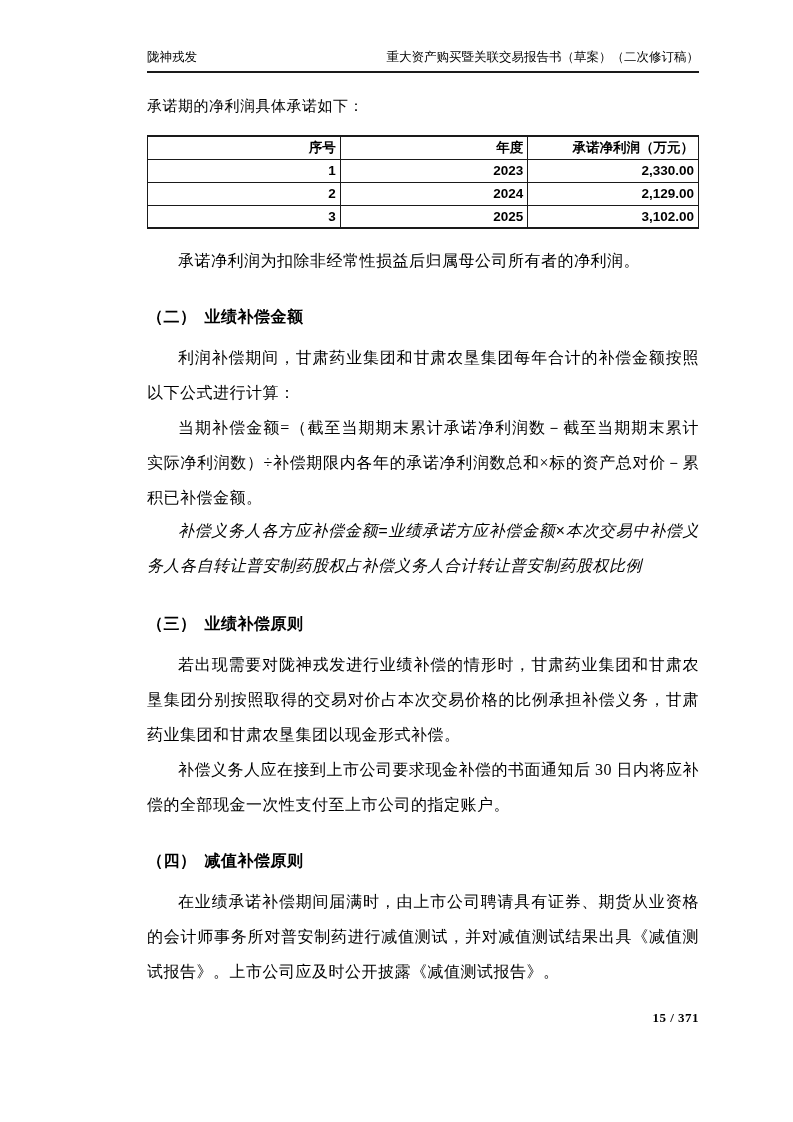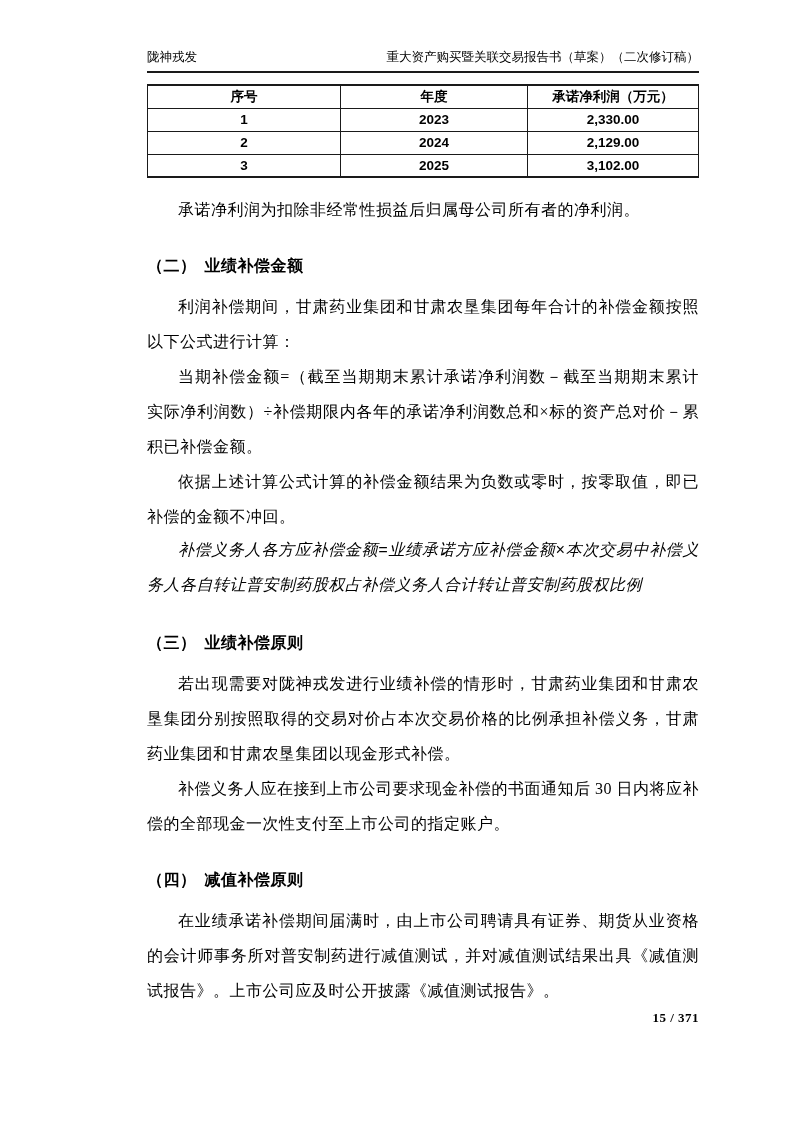--- a/index.html
+++ b/index.html
@@ -67,21 +67,21 @@
     border-collapse: collapse;
     border-top: 2.5px solid #1a1a1a;
     border-bottom: 2.5px solid #1a1a1a;
     border-left: 1px solid #1a1a1a;
     border-right: 1px solid #1a1a1a;
     font-family: "Liberation Sans", "DejaVu Sans", sans-serif;
   }
   table.commit-table th, table.commit-table td {
     border: 1px solid #1a1a1a;
     height: 23px;
-    text-align: center;
+    text-align: right;
     vertical-align: middle;
     font-size: 13.5px;
     font-weight: bold;
     padding: 0 4px;
   }
   table.commit-table col.c1 { width: 35%; }
   table.commit-table col.c2 { width: 34%; }
   table.commit-table col.c3 { width: 31%; }
   
   .page-footer {
@@ -97,20 +97,21 @@
 <body>
 
 <div class="page">
   <div class="content">
 
     <div class="running-header">
       <span>陇神戎发</span>
       <span>重大资产购买暨关联交易报告书（草案）（二次修订稿）</span>
     </div>
 
+    <p class="intro">承诺期的净利润具体承诺如下：</p>
 
     <table class="commit-table">
       <colgroup>
           <col class="c1">
           <col class="c2">
           <col class="c3">
         </colgroup>
       <thead>
         <tr>
           <th>序号</th>
@@ -138,21 +139,20 @@
     </table>
 
     <p class="para note">承诺净利润为扣除非经常性损益后归属母公司所有者的净利润。</p>
 
     <div class="section">
       <h2 class="heading">
         <span class="sec-num">（二）</span><span class="sec-title">业绩补偿金额</span>
       </h2>
       <p class="para">利润补偿期间，甘肃药业集团和甘肃农垦集团每年合计的补偿金额按照以下公式进行计算：</p>
       <p class="para">当期补偿金额=（截至当期期末累计承诺净利润数－截至当期期末累计实际净利润数）÷补偿期限内各年的承诺净利润数总和×标的资产总对价－累积已补偿金额。</p>
-      <p class="para">依据上述计算公式计算的补偿金额结果为负数或零时，按零取值，即已补偿的金额不冲回。</p>
       <p class="para kaiti">补偿义务人各方应补偿金额=业绩承诺方应补偿金额×本次交易中补偿义务人各自转让普安制药股权占补偿义务人合计转让普安制药股权比例</p>
     </div>
 
     <div class="section">
       <h2 class="heading">
         <span class="sec-num">（三）</span><span class="sec-title">业绩补偿原则</span>
       </h2>
       <p class="para">若出现需要对陇神戎发进行业绩补偿的情形时，甘肃药业集团和甘肃农垦集团分别按照取得的交易对价占本次交易价格的比例承担补偿义务，甘肃药业集团和甘肃农垦集团以现金形式补偿。</p>
       <p class="para">补偿义务人应在接到上市公司要求现金补偿的书面通知后 30 日内将应补偿的全部现金一次性支付至上市公司的指定账户。</p>
     </div>

